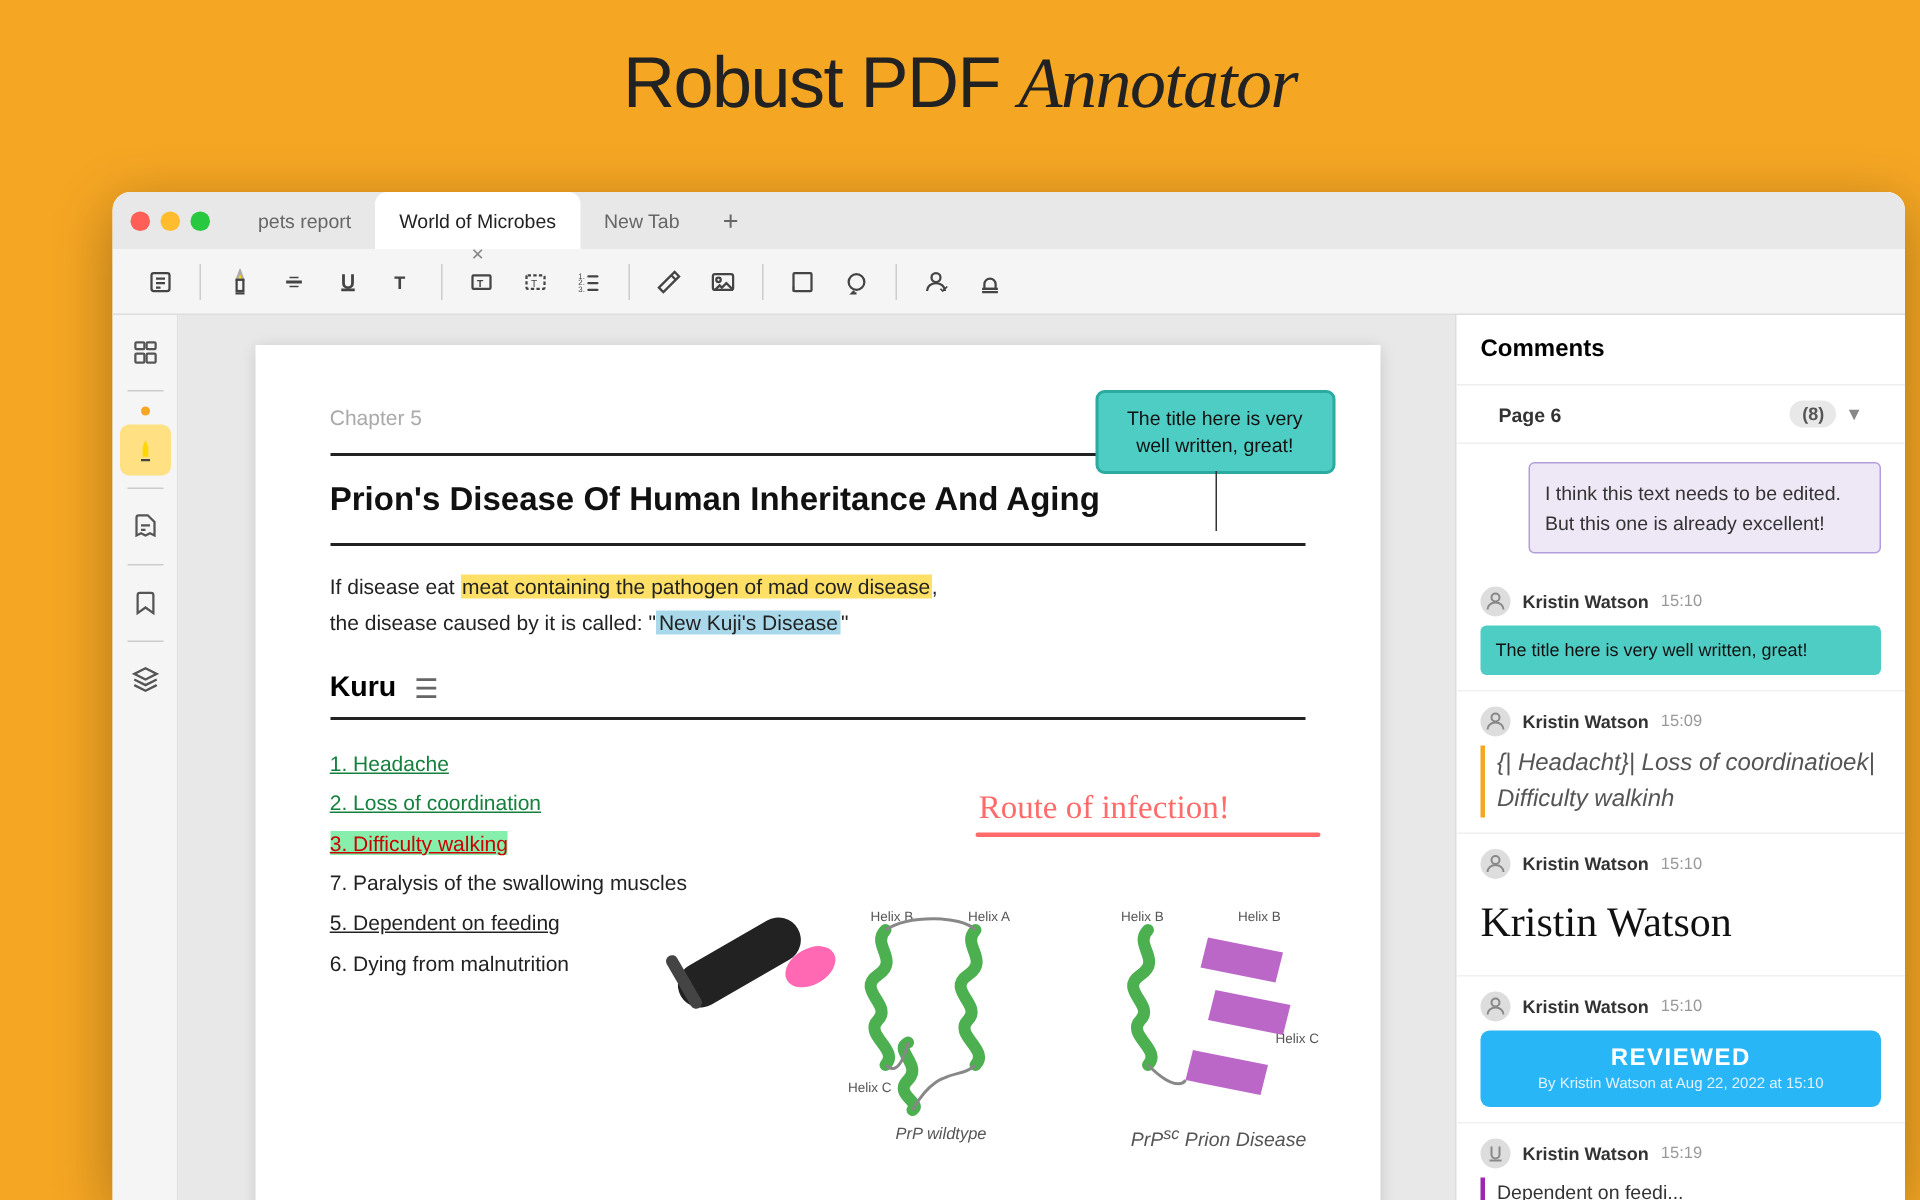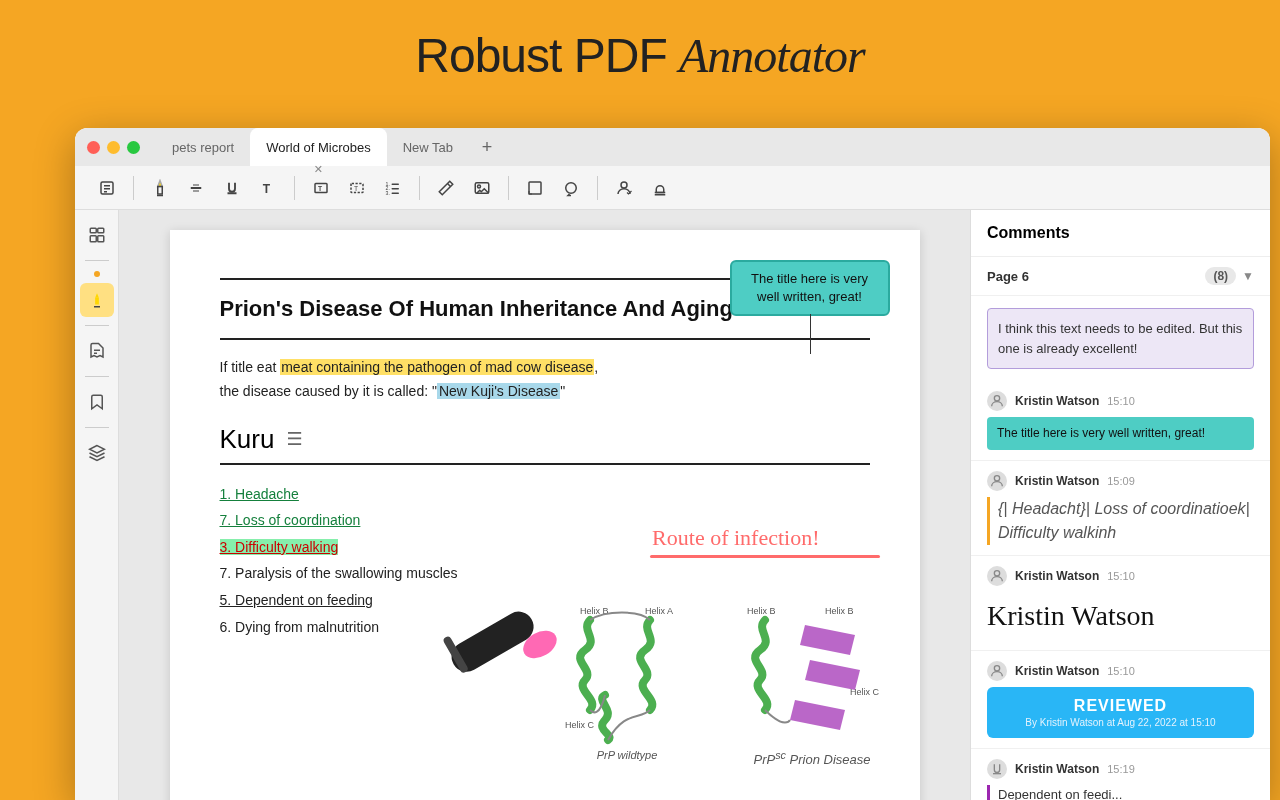--- a/index.html
+++ b/index.html
@@ -246,22 +246,22 @@
       margin-top: 20px;
     }
 
     .kuru-header {
       display: flex;
       align-items: center;
       gap: 12px;
       margin-bottom: 8px;
     }
     .kuru-title {
-      font-size: 26px;
-      font-weight: 400;
+      font-size: 19px;
+      font-weight: 700;
     }
     .note-icon {
       color: #666;
       font-size: 18px;
       cursor: pointer;
     }
 
     .symptoms-list {
       font-size: 14px;
       margin: 8px 0;
@@ -334,21 +334,21 @@
     .comments-header {
       padding: 14px 16px;
       font-size: 16px;
       font-weight: 600;
       border-bottom: 1px solid #EEE;
       display: flex;
       align-items: center;
       justify-content: space-between;
     }
     .comments-page-label {
-      padding: 10px 16px;
+      padding: 10px 28px;
       font-size: 13px;
       font-weight: 600;
       color: #333;
       display: flex;
       align-items: center;
       justify-content: space-between;
       border-bottom: 1px solid #F0F0F0;
     }
     .page-badge {
       background: #E8E8E8;
@@ -650,32 +650,33 @@
           <path d="M12 2L2 7l10 5 10-5-10-5z"></path>
           <path d="M2 12l10 5 10-5"></path>
           <path d="M2 17l10 5 10-5"></path>
         </svg>
       </div>
     </div>
 
     <div class="pdf-area">
       <div class="pdf-page">
 
+        <div class="chapter-label">Chapter 5</div>
         <hr class="page-divider">
 
         <div class="callout-bubble">
           <span>The title here is very well written, great!</span>
           <div class="callout-line"></div>
         </div>
 
         <h1 class="section-title">Prion's Disease Of Human Inheritance And Aging</h1>
         <hr class="page-divider">
 
         <p class="body-text">
-          <span>If title eat </span><span class="highlighted-yellow">meat containing the pathogen of mad cow disease</span><span>,</span><br>
+          <span>If disease eat </span><span class="highlighted-yellow">meat containing the pathogen of mad cow disease</span><span>,</span><br>
           <span>the disease caused by it is called: "</span><span class="highlighted-blue">New Kuji's Disease</span><span>"</span>
         </p>
 
         <div class="route-text">Route of infection!</div>
         <div class="route-underline"></div>
 
         <div class="kuru-section">
           <div class="kuru-header">
             <span class="kuru-title">Kuru</span>
             <span class="note-icon">☰</span>
@@ -688,21 +689,21 @@
               <rect x="20" y="20" width="90" height="30" rx="15" fill="#222" transform="rotate(-15 65 35)"></rect>
 
               <ellipse cx="110" cy="50" rx="18" ry="12" fill="#FF69B4" transform="rotate(-15 110 50)"></ellipse>
 
               <rect x="22" y="18" width="8" height="40" rx="4" fill="#444" transform="rotate(-15 26 38)"></rect>
             </svg>
           </div>
 
           <div class="symptoms-list">
             <div><span class="symptom-highlighted">1. Headache</span></div>
-            <div><span class="symptom-highlighted">7. Loss of coordination</span></div>
+            <div><span class="symptom-highlighted">2. Loss of coordination</span></div>
             <div><span class="symptom-pink-highlight">3. Difficulty walking</span></div>
             <div><span>7. Paralysis of the swallowing muscles</span></div>
             <div><span style="text-decoration:underline;">5. Dependent on feeding</span></div>
             <div><span>6. Dying from malnutrition</span></div>
           </div>
         </div>
 
         <div style="position:absolute; right:30px; top:370px; display:flex; gap:30px;">
 
           <div style="text-align:center;">
@@ -751,21 +752,21 @@
         <span>Comments</span>
       </div>
       <div class="comments-page-label">
         <span>Page 6</span>
         <span style="display:flex; gap:6px; align-items:center;">
           <span class="page-badge">(8)</span>
           <span class="chevron-icon">▼</span>
         </span>
       </div>
 
-      <div style="padding: 8px;">
+      <div style="padding: 8px; margin-left: 32px;">
         <div class="comment-item active-comment">
           <p class="comment-text">I think this text needs to be edited. But this one is already excellent!</p>
         </div>
       </div>
 
       <div class="comment-item">
         <div class="comment-meta">
           <div class="comment-avatar">
             <svg width="16" height="16" viewBox="0 0 24 24" fill="none" stroke="#888" stroke-width="2">
               <circle cx="12" cy="8" r="4"></circle>

